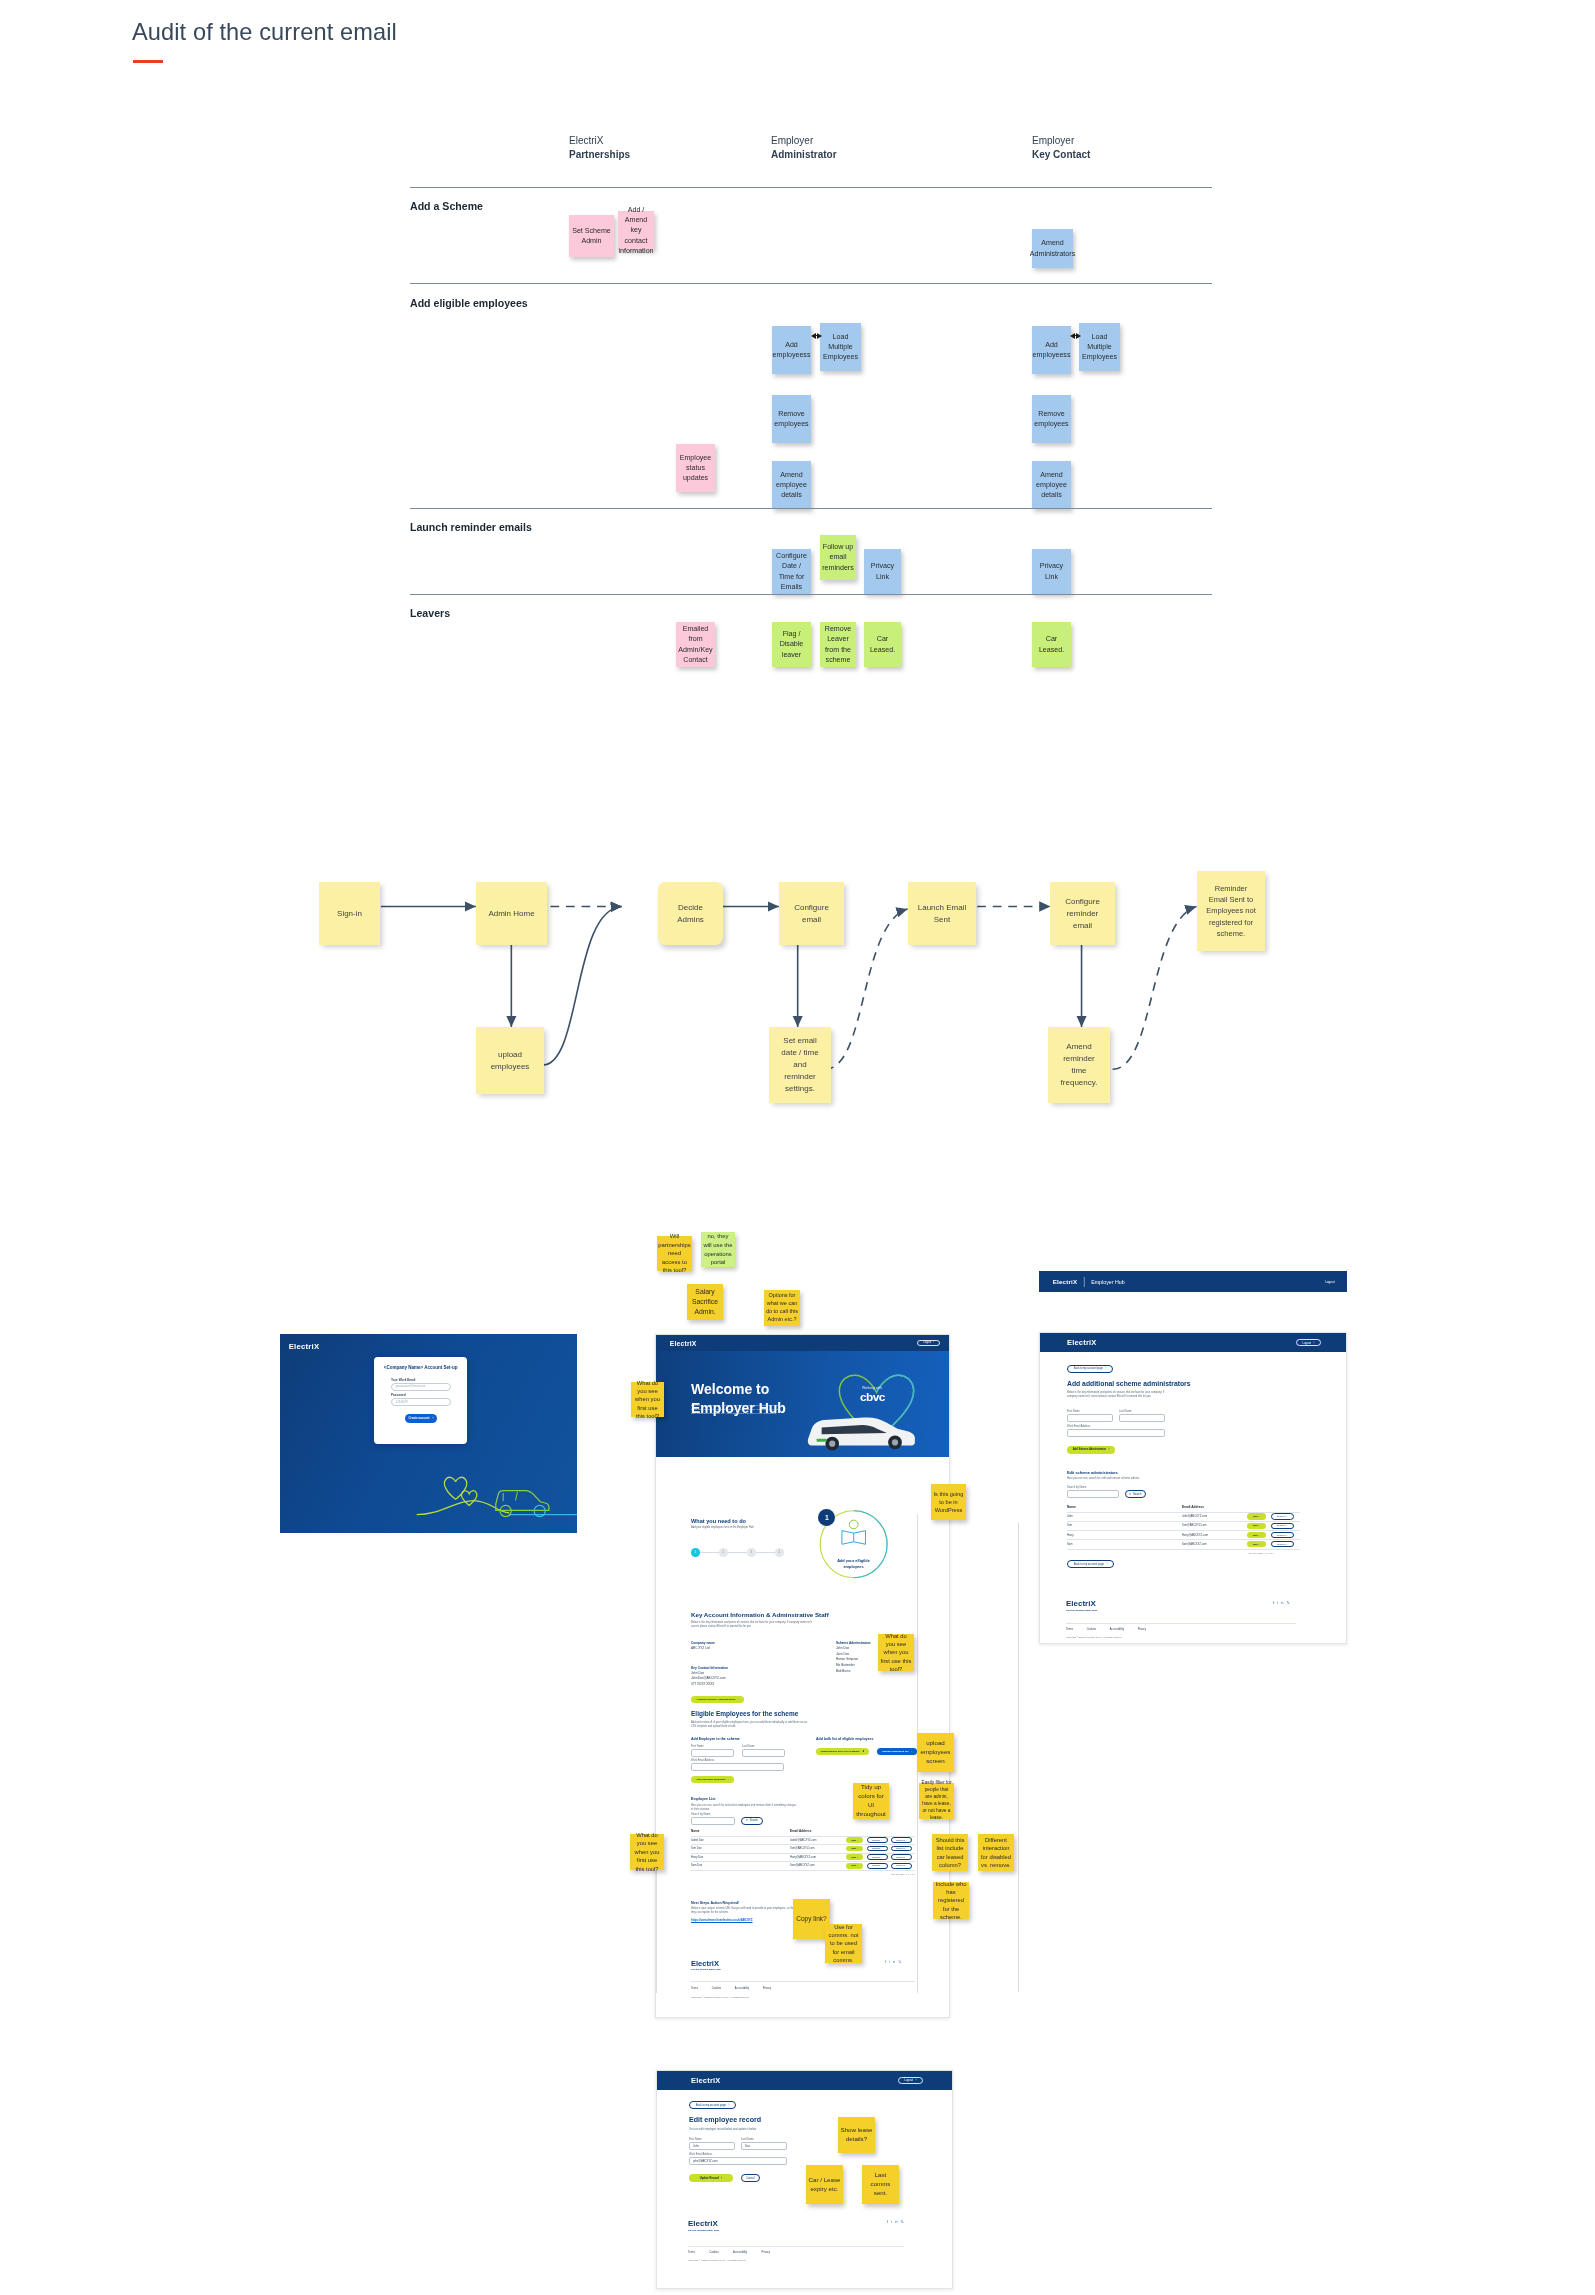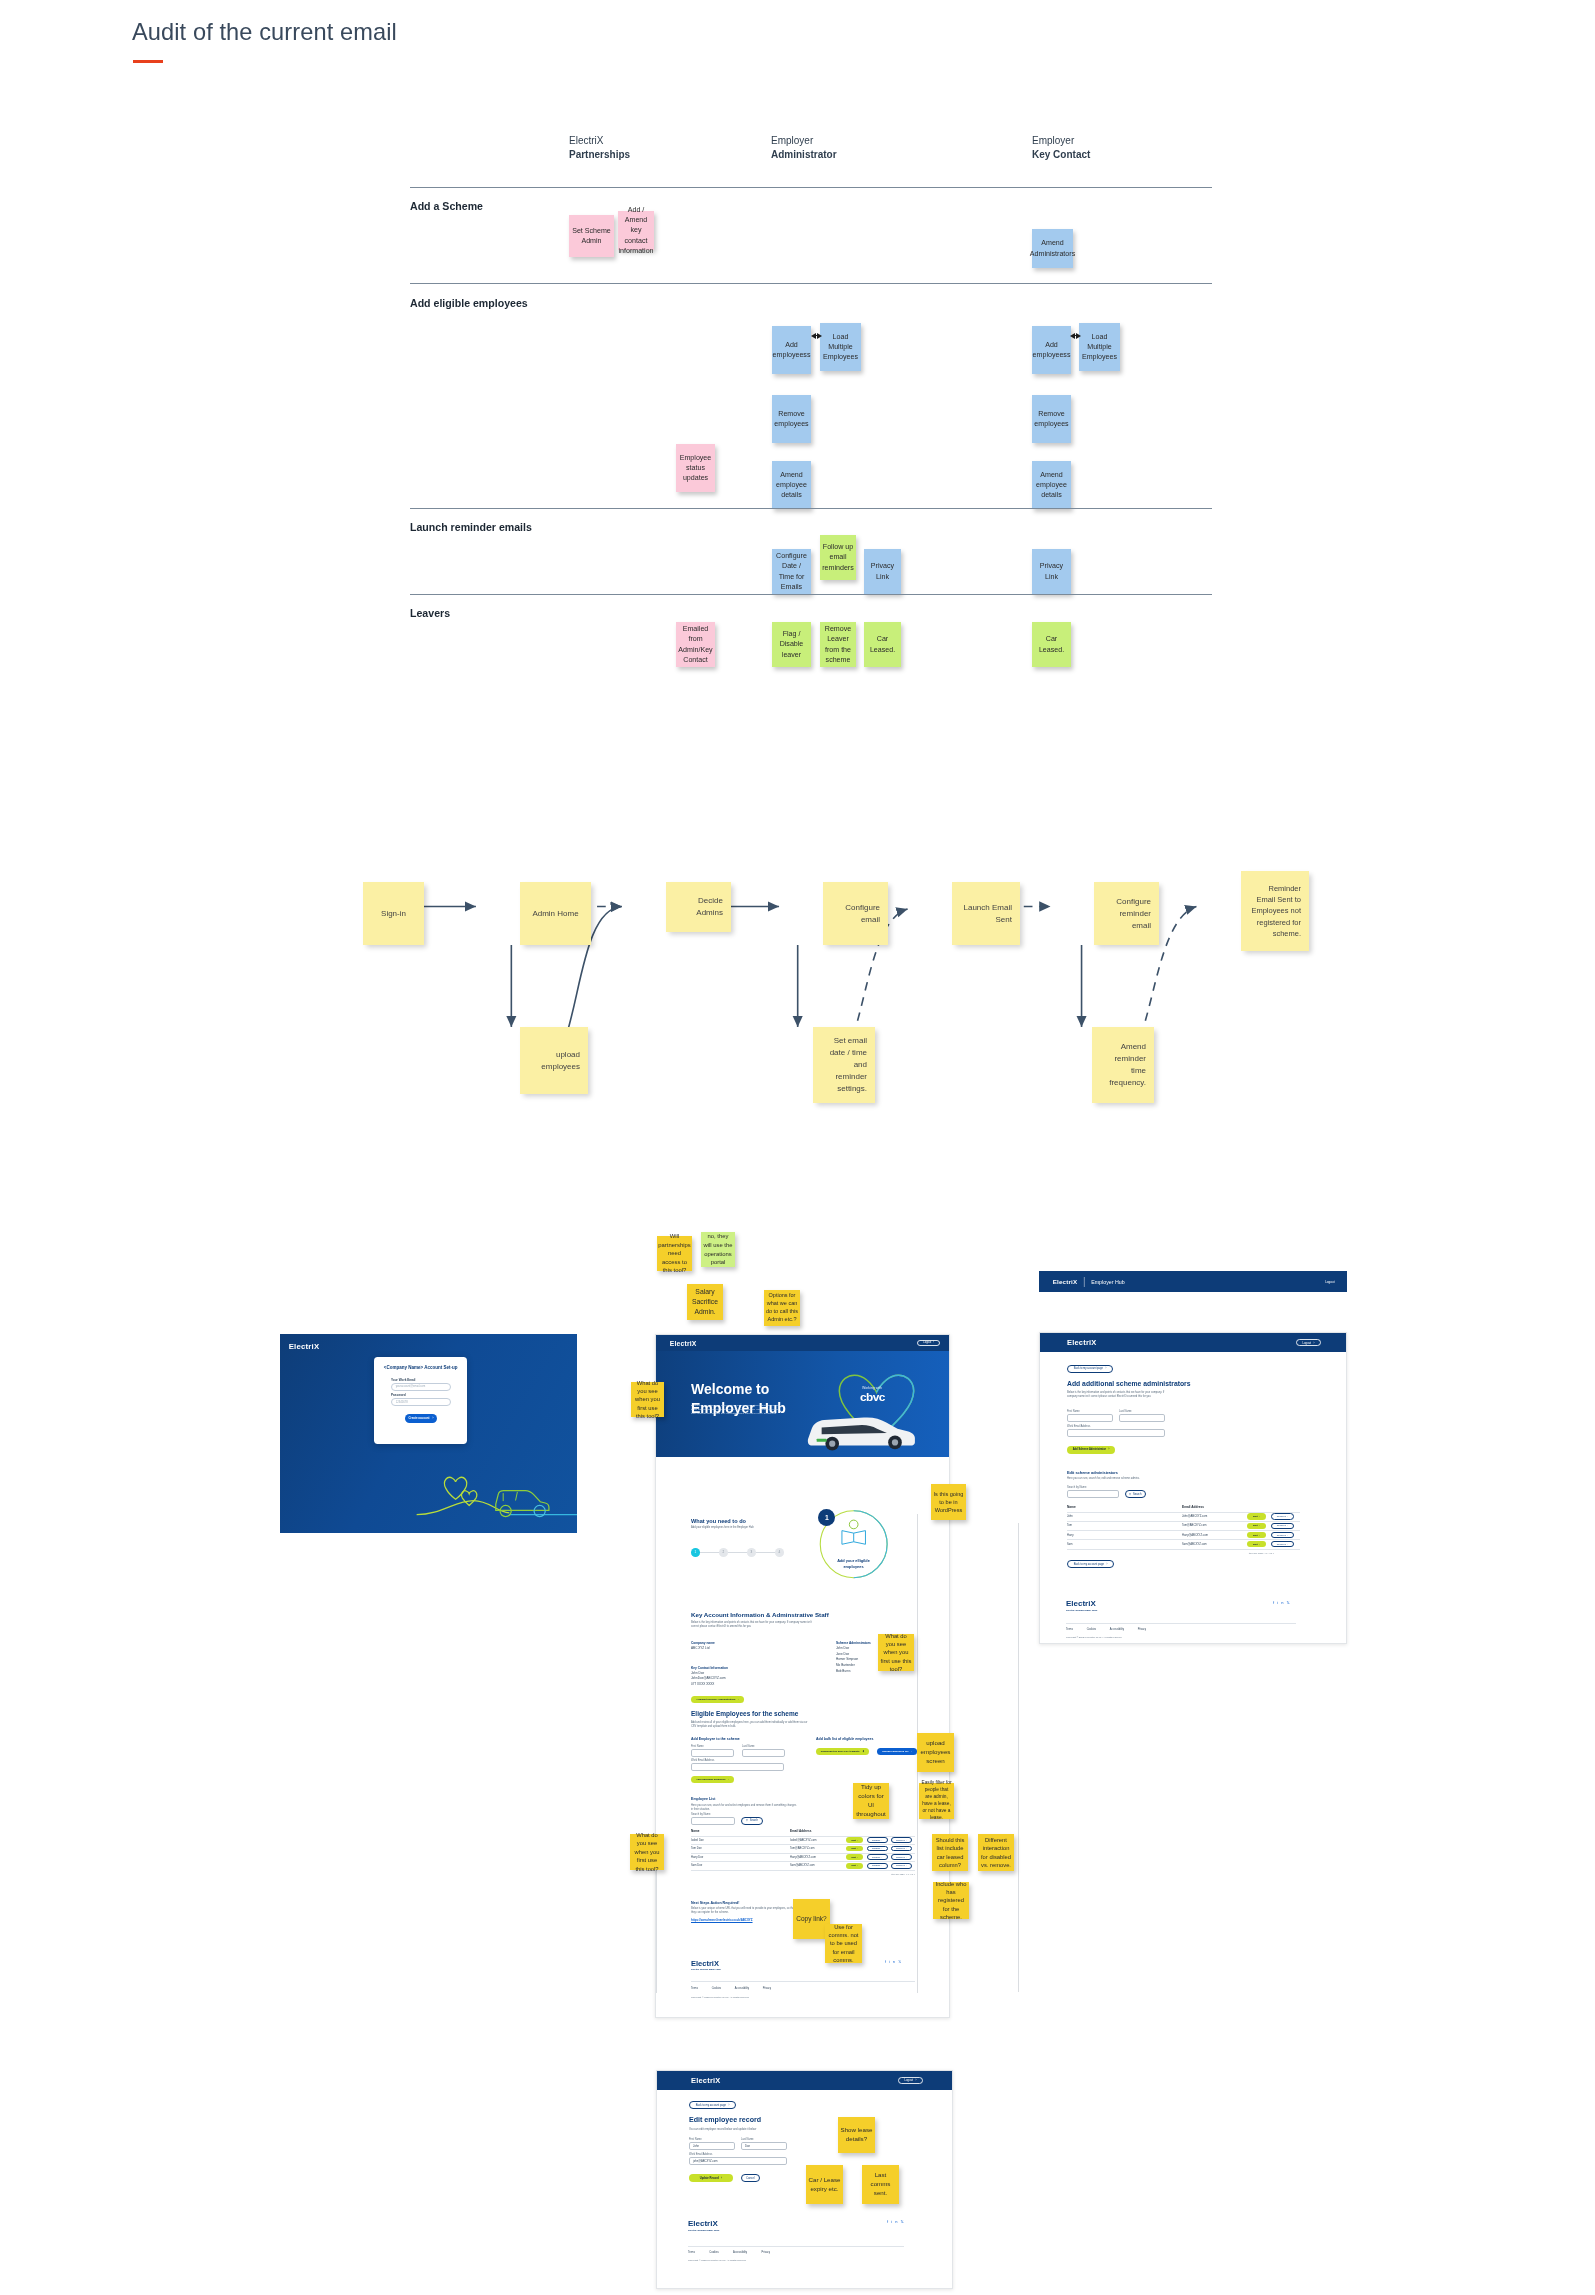--- a/index.html
+++ b/index.html
@@ -53,24 +53,23 @@
     border-top:3.1px solid transparent; border-bottom:3.1px solid transparent;
   }
   .arrow-h.bidir:before { left:-4.4px; border-right:5px solid #1c1c1c; }
   .arrow-h.bidir:after  { right:-4.4px; border-left:5px solid #1c1c1c; }
 
   
   #flow { left:0; top:827px; width:1596px; height:323px; }
   .flownote {
     position:absolute; background:#fbf0a4;
     display:flex; align-items:center; justify-content:center;
-    text-align:right; font-size:8px; line-height:1.5; color:#444;
+    text-align:center; font-size:8px; line-height:1.5; color:#444;
     box-shadow:2.5px 3.1px 5px rgba(0,0,0,.18);
     padding:8px;
-    margin-left:44px;
   }
   #flow svg { position:absolute; left:0; top:0; }
 
   
   .mock {
     position:absolute; background:#fff;
     border:0.6px solid #e2e5e8;
     box-shadow:0 0.6px 3.7px rgba(0,0,0,.10);
     overflow:hidden;
   }
@@ -185,21 +184,21 @@
     </g>
 
     <g stroke="#3c5168" stroke-width="2.6" fill="none" marker-end="url(#ah)">
       <path d="M873,383 C935,383 920,132 1000,128"></path>
     </g>
   </svg>
 
   <div class="flownote" style="left:319px; top:55px; width:61px; height:63px;">Sign-in</div>
   <div class="flownote" style="left:476px; top:55px; width:71px; height:63px;">Admin Home</div>
   <div class="flownote" style="left:476px; top:200px; width:68px; height:67px;">upload employees</div>
-  <div class="flownote" style="left:622px; top:55px; width:65px; height:50px;">Decide Admins</div>
+  <div class="flownote" style="left:658px; top:55px; width:65px; height:63px;border-radius:8px;">Decide Admins</div>
   <div class="flownote" style="left:779px; top:55px; width:65px; height:63px;">Configure email</div>
   <div class="flownote" style="left:769px; top:200px; width:62px; height:76px;">Set email date / time and reminder settings.</div>
   <div class="flownote" style="left:908px; top:55px; width:68px; height:63px;">Launch Email Sent</div>
   <div class="flownote" style="left:1050px; top:55px; width:65px; height:63px;">Configure reminder email</div>
   <div class="flownote" style="left:1048px; top:200px; width:62px; height:76px;">Amend reminder time frequency.</div>
   <div class="flownote" style="left:1197px; top:44px; width:68px; height:80px; font-size:7.5px;">Reminder Email Sent to Employees not registered for scheme.</div>
 </div>
 
 <div class="mock" style="left:280px; top:1334px; width:297px; height:199px; border:none; box-shadow:none;">
   <div style="position:absolute; inset:0; background:linear-gradient(120deg,#0e3d78 0%,#0f4a94 45%,#11539f 100%);"></div>

